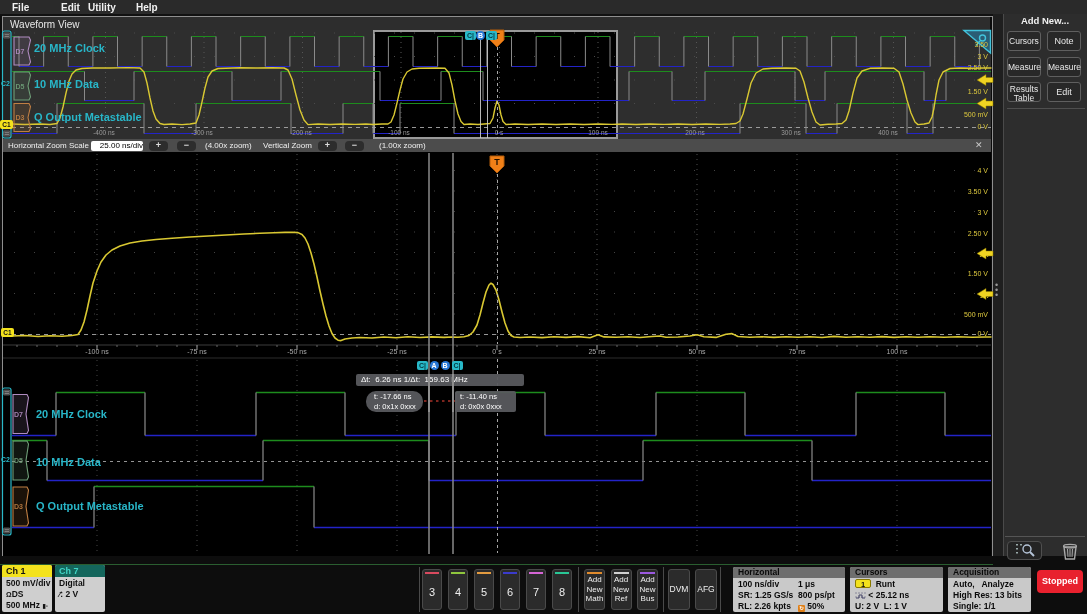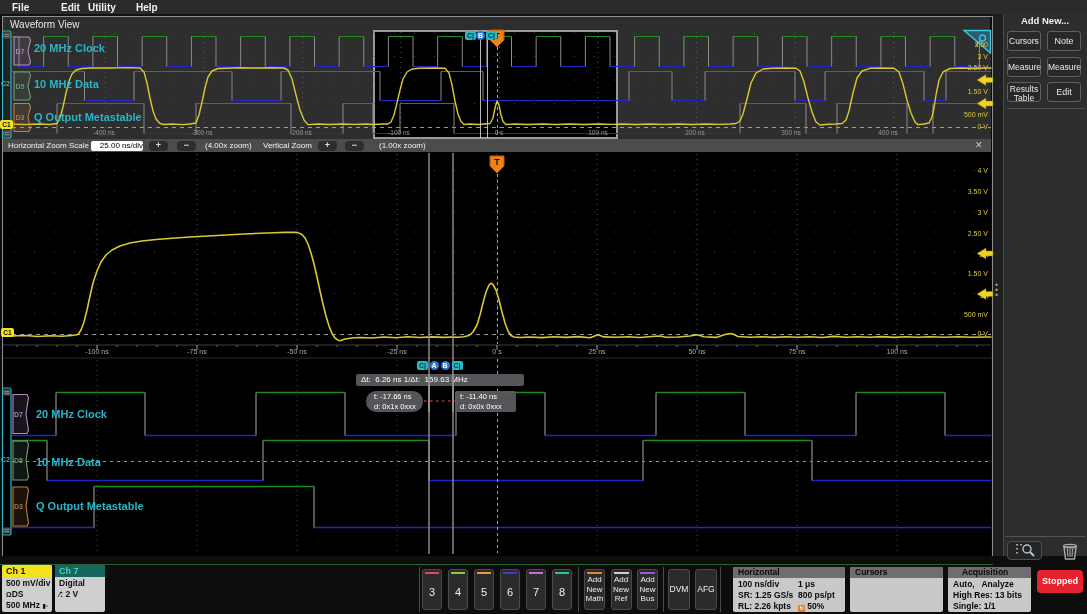--- a/index.html
+++ b/index.html
@@ -439,22 +439,31 @@
           </tr>
           <tr>
             <td style="padding:0">RL: 2.26 kpts</td>
             <td style="padding:0"><span style="display:inline-block;width:7px;height:7px;background:#e08018;border-radius:1px;color:#fff;font-size:5.5px;line-height:7px;text-align:center;vertical-align:-1px">↻</span> 50%</td>
           </tr>
         </tbody>
       </table>
     </div>
     <div style="position:absolute;left:850px;top:567px;width:93px;height:45px;background:#c9c9c9;border-radius:2px"></div>
     <div style="position:absolute;left:850px;top:567px;width:93px;height:11px;background:#6e6e6e;border-radius:2px 2px 0 0;font-size:8.5px;font-weight:bold;color:#0a0a0a;padding-left:5px;line-height:11px;box-sizing:border-box">Cursors</div>
+    <div style="position:absolute;left:855px;top:579px;width:85px;font-size:8.5px;font-weight:bold;color:#0a0a0a;line-height:11px">
+      <div style="line-height:11px"><span style="display:inline-block;width:16px;height:9px;background:#f3e21d;border:1px solid #8a7a00;border-radius:2px;color:#111;font-size:7.5px;line-height:9px;text-align:center;box-sizing:border-box">1</span>&nbsp;&nbsp;Runt</div>
+      <div style="line-height:11px"><svg width="11" height="8" style="vertical-align:-1px">
+          <line x1="0" y1="2" x2="11" y2="2" stroke="#889" stroke-width="1" stroke-dasharray="2,1"></line>
+          <line x1="0" y1="6" x2="11" y2="6" stroke="#889" stroke-width="1" stroke-dasharray="2,1"></line>
+          <path d="M1,7 h3 v-3 h3 v3 h3" stroke="#446" stroke-width="1" fill="none"></path>
+        </svg> &lt; 25.12 ns</div>
+      <div style="line-height:11px">U: 2 V&nbsp; L: 1 V</div>
+    </div>
     <div style="position:absolute;left:948px;top:567px;width:83px;height:45px;background:#c9c9c9;border-radius:2px"></div>
-    <div style="position:absolute;left:948px;top:567px;width:83px;height:11px;background:#6e6e6e;border-radius:2px 2px 0 0;font-size:8.5px;font-weight:bold;color:#0a0a0a;padding-left:14px;line-height:11px;box-sizing:border-box">Acquisition</div>
+    <div style="position:absolute;left:948px;top:567px;width:83px;height:11px;background:#6e6e6e;border-radius:2px 2px 0 0;font-size:8.5px;font-weight:bold;color:#0a0a0a;padding-left:5px;line-height:11px;box-sizing:border-box">Acquisition</div>
     <div style="position:absolute;left:953px;top:579px;width:75px;font-size:8.5px;font-weight:bold;color:#0a0a0a;line-height:11px">Auto,&nbsp;&nbsp; Analyze<br>High Res: 13 bits<br>Single: 1/1</div>
     <div style="position:absolute;left:1037px;top:570px;width:46px;height:23px;background:#e8212e;border-radius:4px;font-size:9px;font-weight:bold;color:#fff;text-align:center;line-height:23px">Stopped</div>
     <div style="position:absolute;left:34px;top:42px;font-size:11px;font-weight:bold;color:#28b6c8">20 MHz Clock</div>
     <div style="position:absolute;left:34px;top:78px;font-size:11px;font-weight:bold;color:#28b6c8">10 MHz Data</div>
     <div style="position:absolute;left:34px;top:111px;font-size:11px;font-weight:bold;color:#28b6c8">Q Output Metastable</div>
     <div style="position:absolute;left:36px;top:408px;font-size:11px;font-weight:bold;color:#28b6c8">20 MHz Clock</div>
     <div style="position:absolute;left:36px;top:455.5px;font-size:11px;font-weight:bold;color:#28b6c8">10 MHz Data</div>
     <div style="position:absolute;left:36px;top:500px;font-size:11px;font-weight:bold;color:#28b6c8">Q Output Metastable</div>
     <div style="position:absolute;left:890px;top:40.5px;width:100px;text-align:right;font-size:7px;color:#ddc83e;padding-right:2px;box-sizing:border-box">3.50</div>
     <div style="position:absolute;left:890px;top:52.5px;width:100px;text-align:right;font-size:7px;color:#ddc83e;padding-right:2px;box-sizing:border-box">3 V</div>

